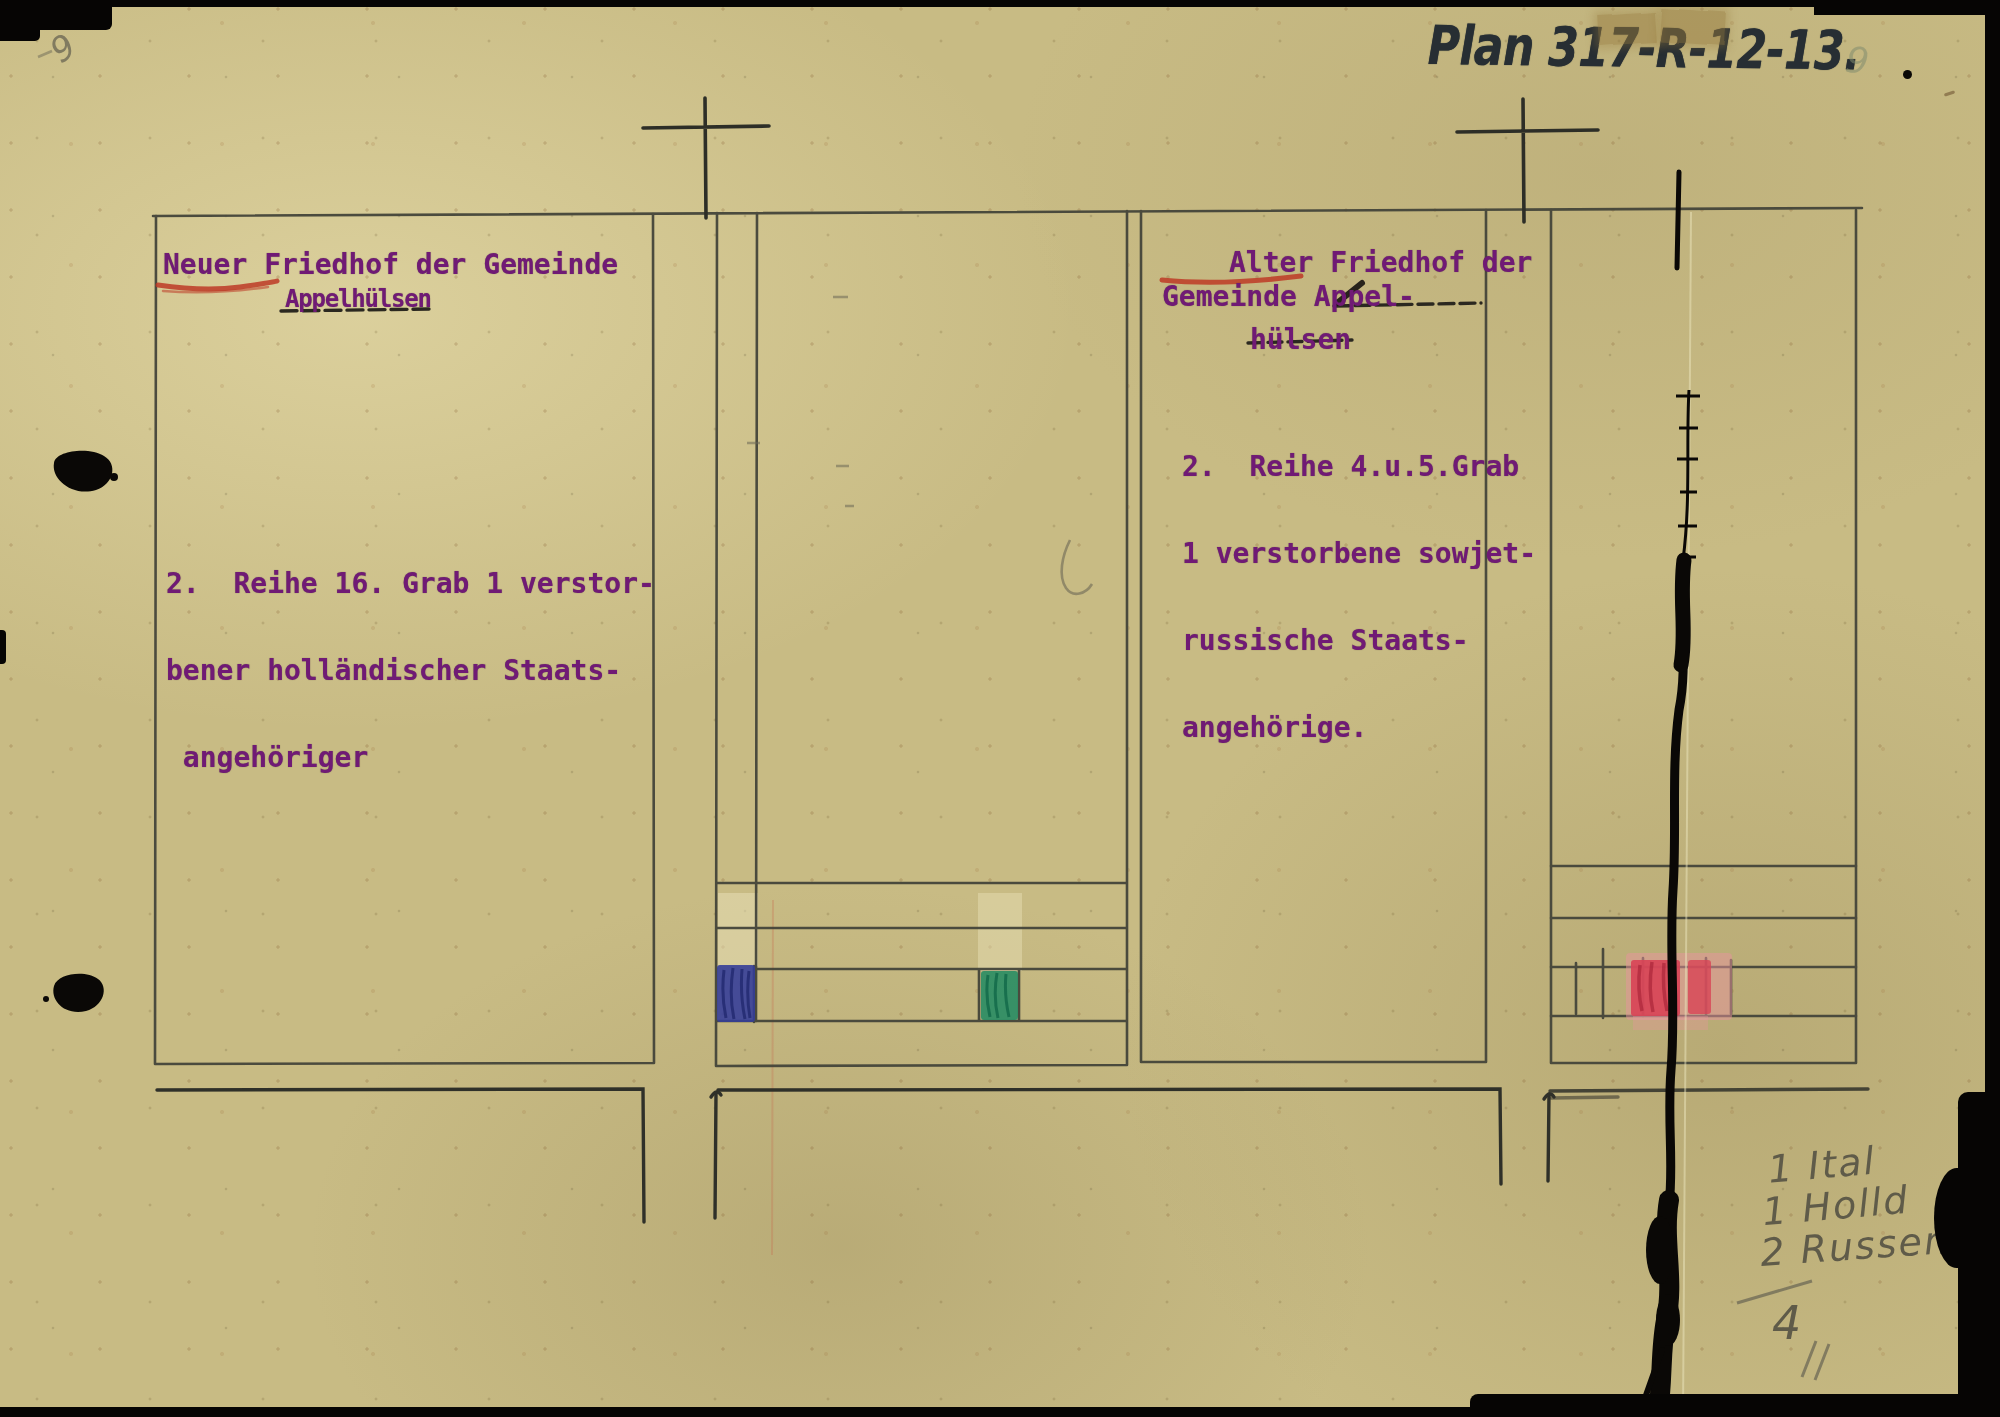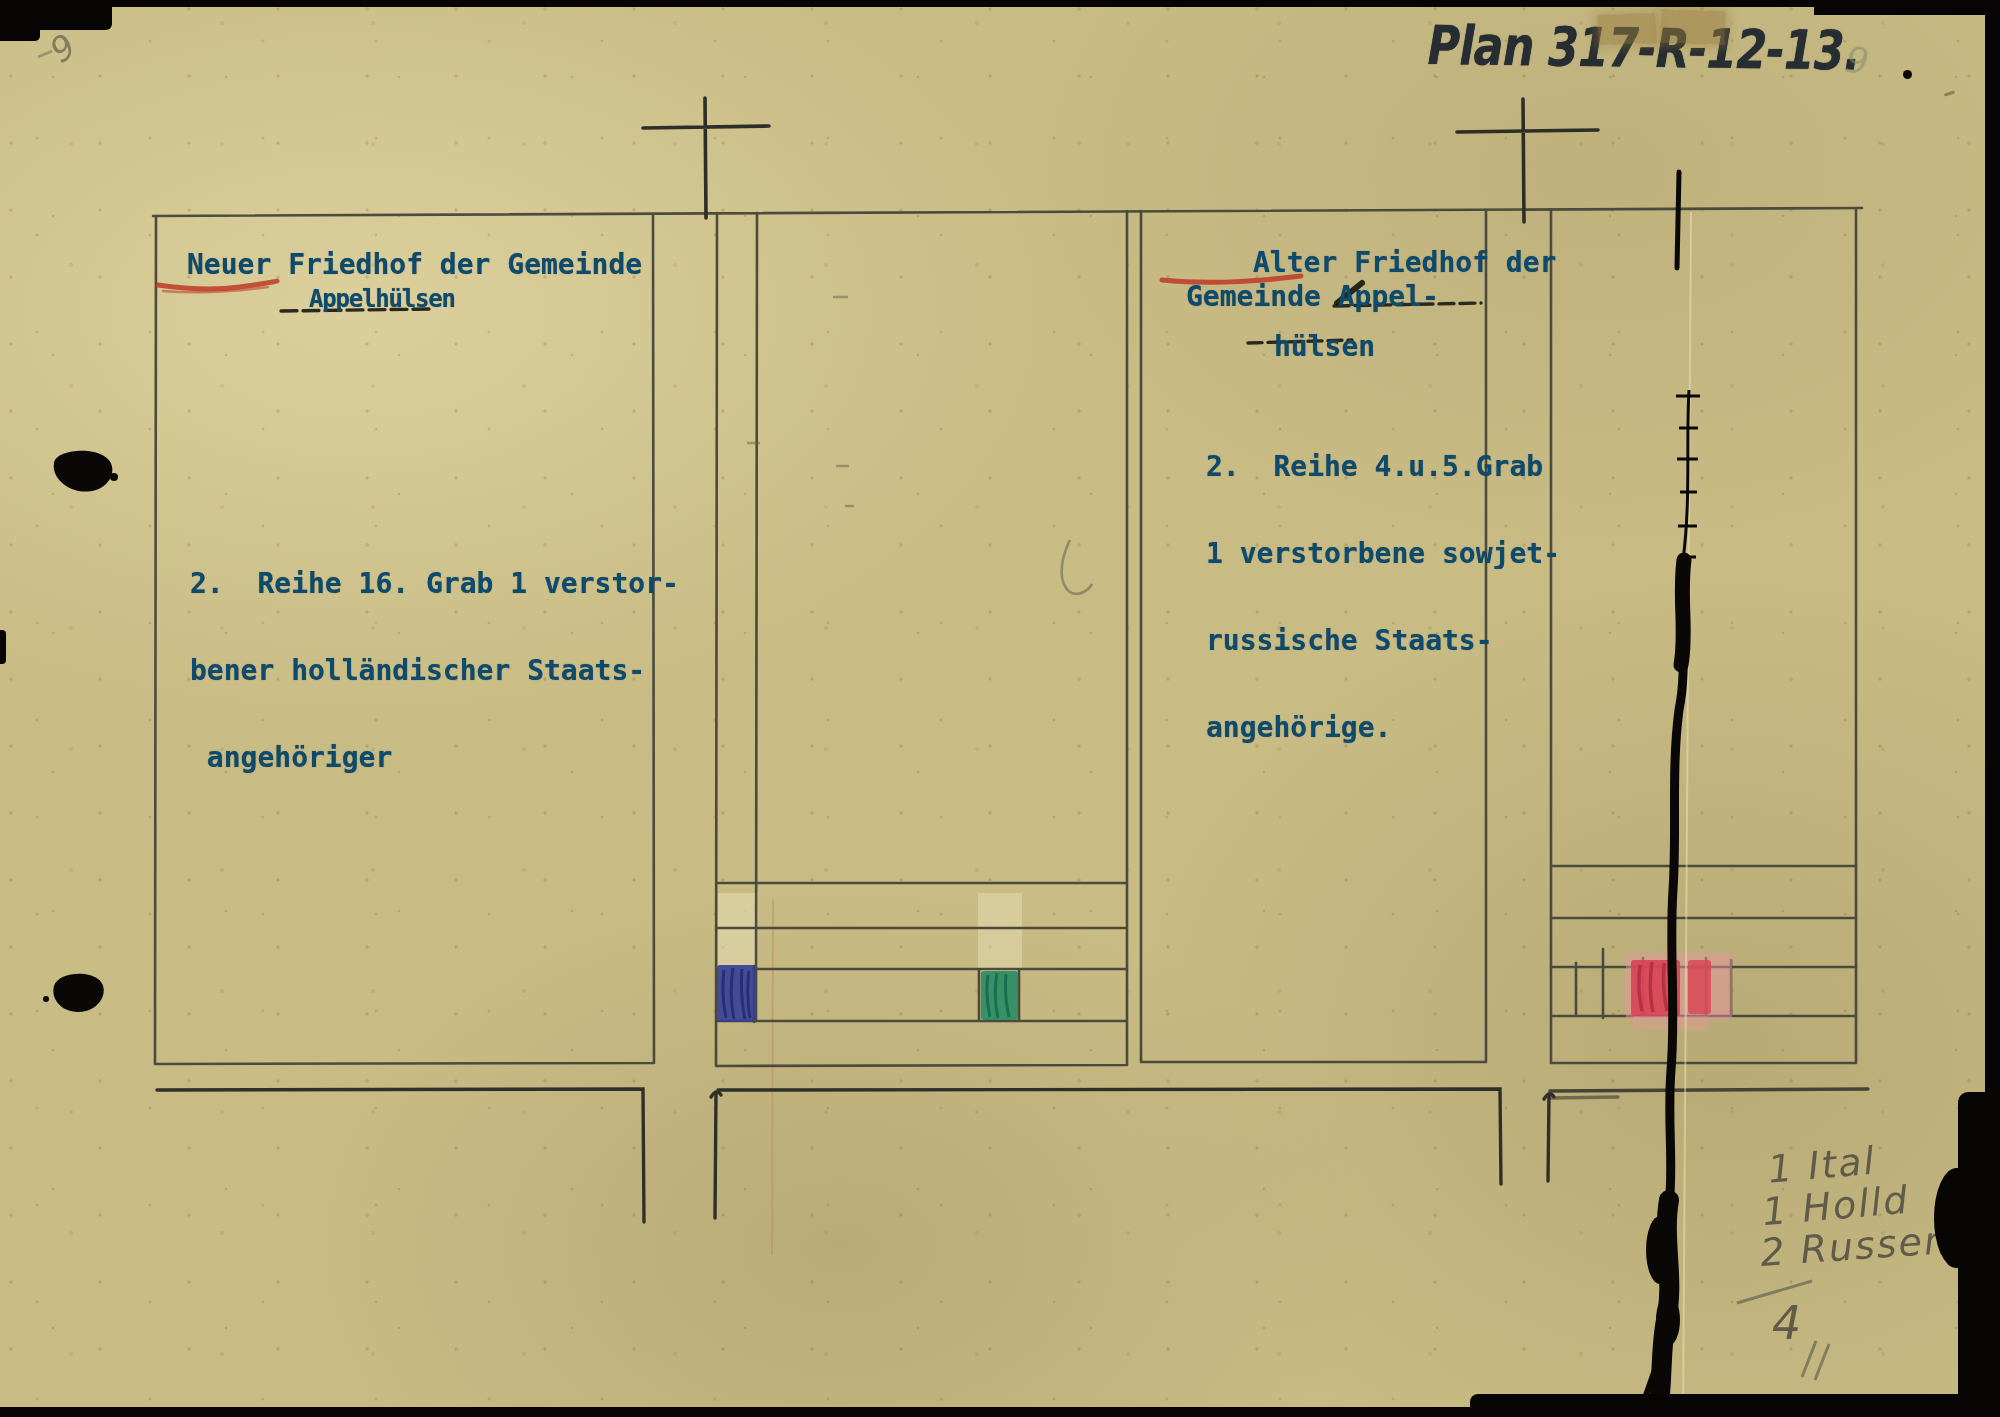--- a/index.html
+++ b/index.html
@@ -10,22 +10,22 @@
       radial-gradient(circle at 11px 9px, rgba(124,78,36,.22) 1.3px, transparent 2px),
       radial-gradient(circle at 37px 41px, rgba(90,70,30,.18) 1.1px, transparent 1.8px),
       radial-gradient(circle at 71px 23px, rgba(150,95,45,.15) 1.6px, transparent 2.4px),
       radial-gradient(circle at 53px 77px, rgba(60,50,25,.16) 1px, transparent 1.7px),
       radial-gradient(1200px 700px at 18% 22%, rgba(238,228,180,.5), rgba(238,228,180,0) 60%),
       radial-gradient(900px 600px at 80% 12%, rgba(173,158,108,.33), rgba(173,158,108,0) 65%),
       radial-gradient(1000px 800px at 86% 74%, rgba(158,143,93,.38), rgba(158,143,93,0) 60%),
       radial-gradient(760px 520px at 42% 88%, rgba(150,135,88,.3), rgba(150,135,88,0) 70%);
     background-size:89px 67px,113px 97px,151px 121px,173px 139px,auto,auto,auto,auto;}
   .draw{position:absolute;left:0;top:0;}
-  .tw{position:absolute;font:700 28px/29px "DejaVu Sans Mono",monospace;color:#0c4a6e;
-      white-space:pre;text-shadow:0 0 1px rgba(41,38,31,.5);margin-left:24px;}
+  .tw{position:absolute;font:700 28px/29px "DejaVu Sans Mono",monospace;color:#701a75;
+      white-space:pre;text-shadow:0 0 1px rgba(41,38,31,.5);}
   .tw2{font:700 24px/26px "DejaVu Sans Mono",monospace;letter-spacing:-1.2px;}
   .plan-label{position:absolute;left:1428px;top:16px;font:700 italic 54px/60px "DejaVu Sans",sans-serif;
       color:#272e33;letter-spacing:-1px;transform:scaleX(.82) rotate(.6deg);transform-origin:left top;
       text-shadow:0 0 1px #272e33;}
   .pencil{color:#5f5b49;font-family:"DejaVu Sans",sans-serif;font-style:italic;}
   .tally{position:absolute;left:1735px;top:1142px;transform:rotate(-3deg);}
   .tally div{font-size:38px;line-height:42px;letter-spacing:2px;}
   .tally-total{position:absolute;left:1772px;top:1296px;font-size:46px;}
   .mark9a{position:absolute;left:52px;top:28px;font-size:34px;color:rgba(110,105,85,.8);
       transform:rotate(-35deg);}
@@ -145,21 +145,21 @@
   <div class="tw tw2" style="left:285px;top:286px;">Appelhülsen</div>
 
   <div class="tw" style="left:166px;top:511px;">
     <div>2.  Reihe 16. Grab 1 verstor-</div>
     <div>bener holländischer Staats-</div>
     <div> angehöriger</div>
   </div>
 
   <div class="tw" style="left:1229px;top:248px;"><span>Alter</span><span> Friedhof der</span></div>
   <div class="tw" style="left:1162px;top:282px;"><span>Gemeinde </span><span>Appel-</span></div>
-  <div class="tw" style="left:1250px;top:332px;text-align:center;">hülsen</div>
+  <div class="tw" style="left:1250px;top:325px;text-align:center;">hülsen</div>
 
   <div class="tw" style="left:1182px;top:394px;">
     <div>2.  Reihe 4.u.5.Grab</div>
     <div>1 verstorbene sowjet-</div>
     <div>russische Staats-</div>
     <div>angehörige.</div>
   </div>
 
   <div class="plan-label">Plan 317-R-12-13.</div>
 

